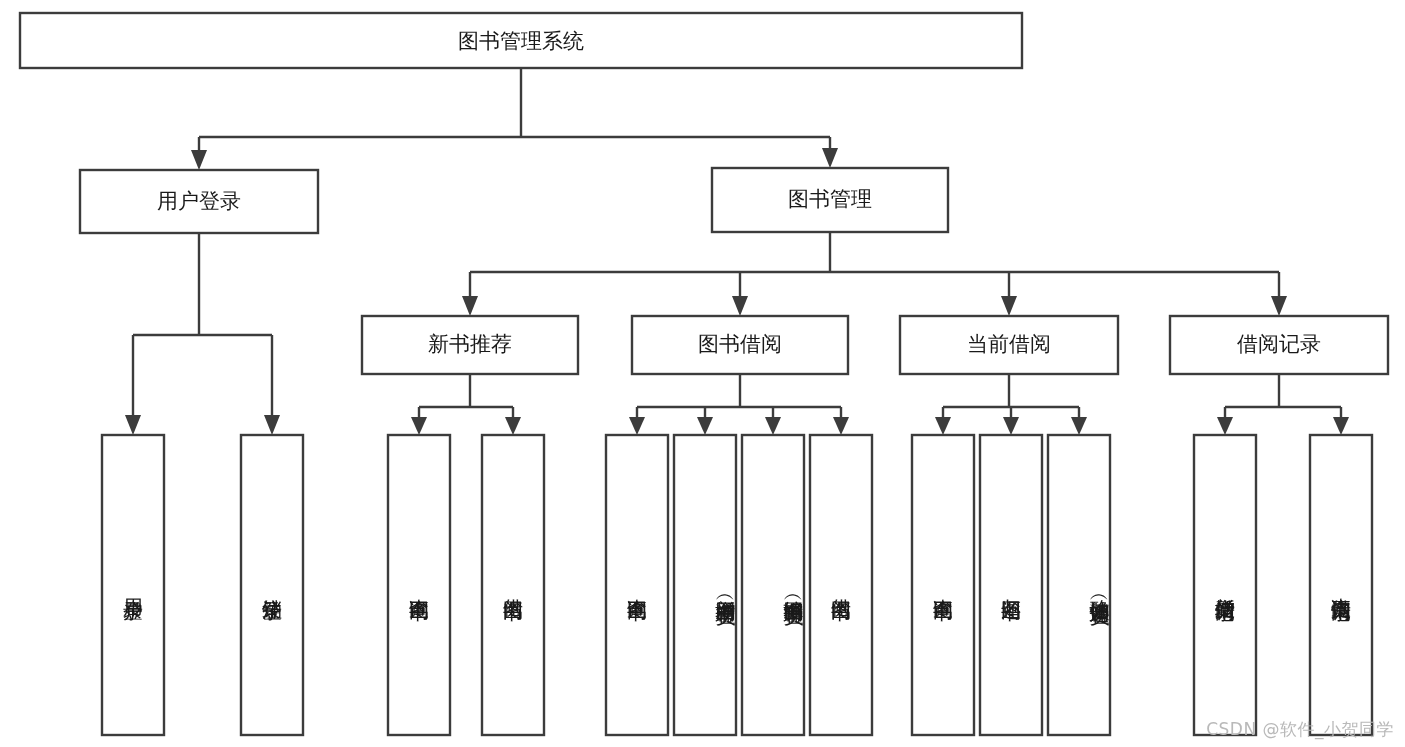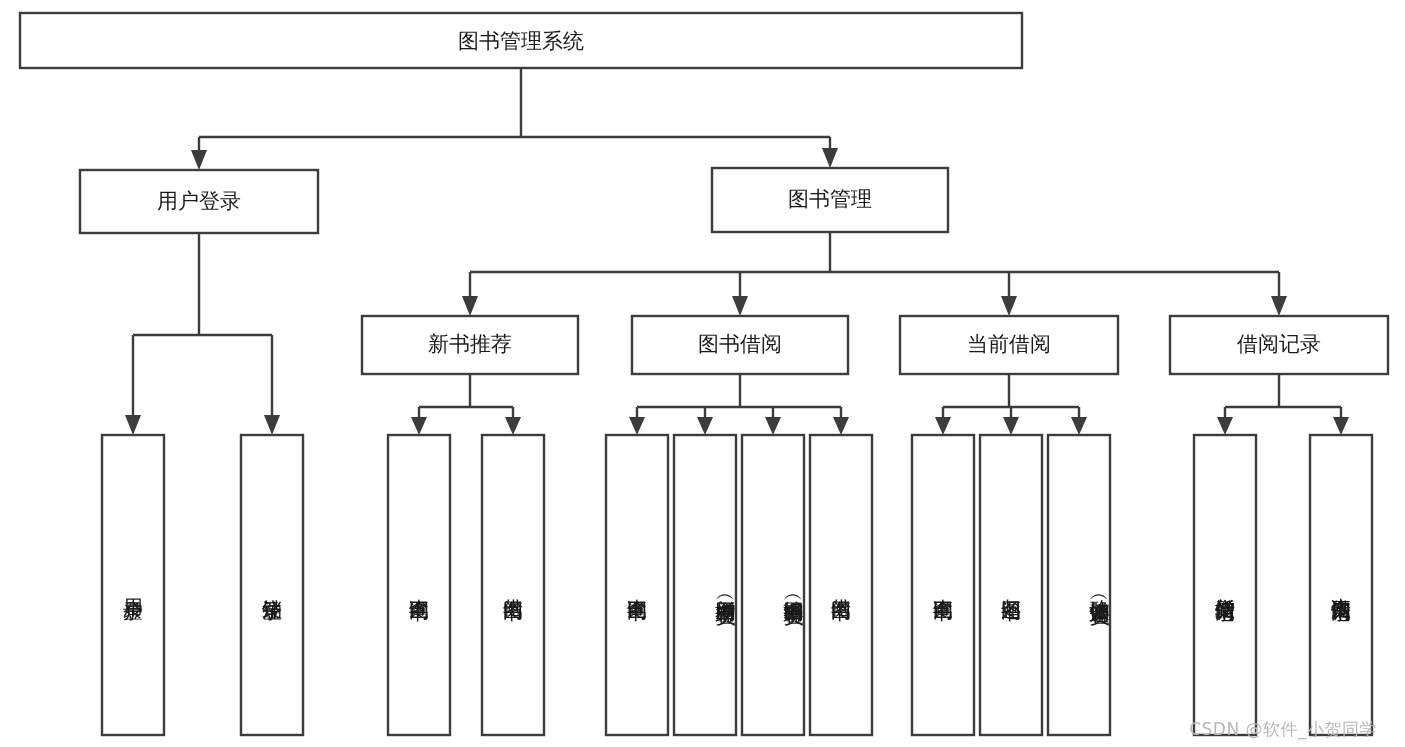--- a/index.html
+++ b/index.html
@@ -58,21 +58,21 @@
     color: #1a1a1a;
     writing-mode: vertical-rl;
     text-orientation: upright;
     letter-spacing: 1px;
     white-space: nowrap;
     text-align: center;
     pointer-events: none;
   }
   .watermark {
     position: absolute;
-    right: 28px;
+    right: 11px;
     bottom: 6px;
     font-family: "DejaVu Sans", "Liberation Sans", sans-serif;
     font-size: 17px;
     color: #b9b9b9;
     letter-spacing: 0.5px;
     white-space: nowrap;
   }
 </style>
 </head>
 <body>

